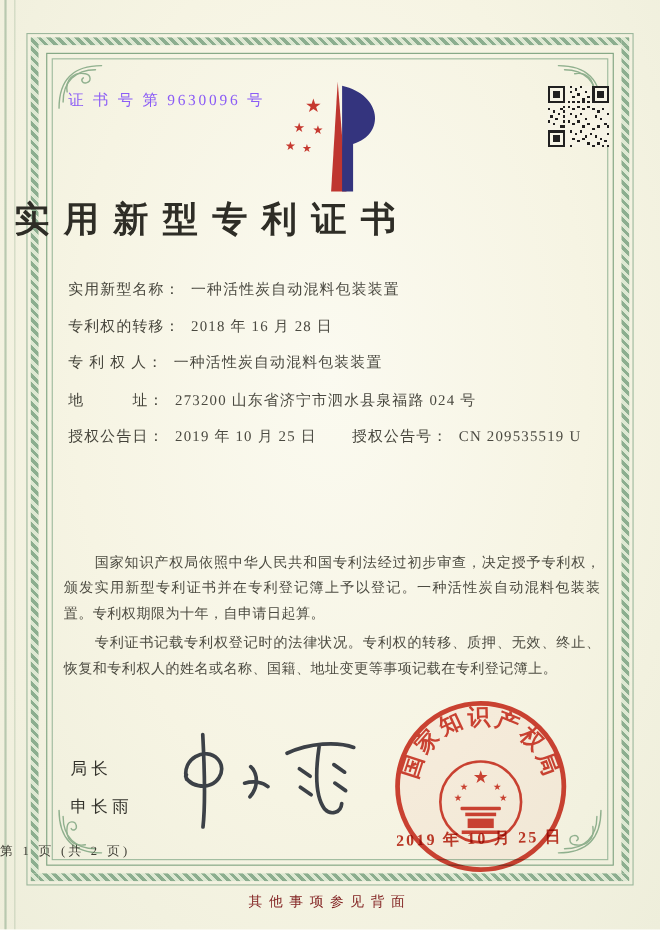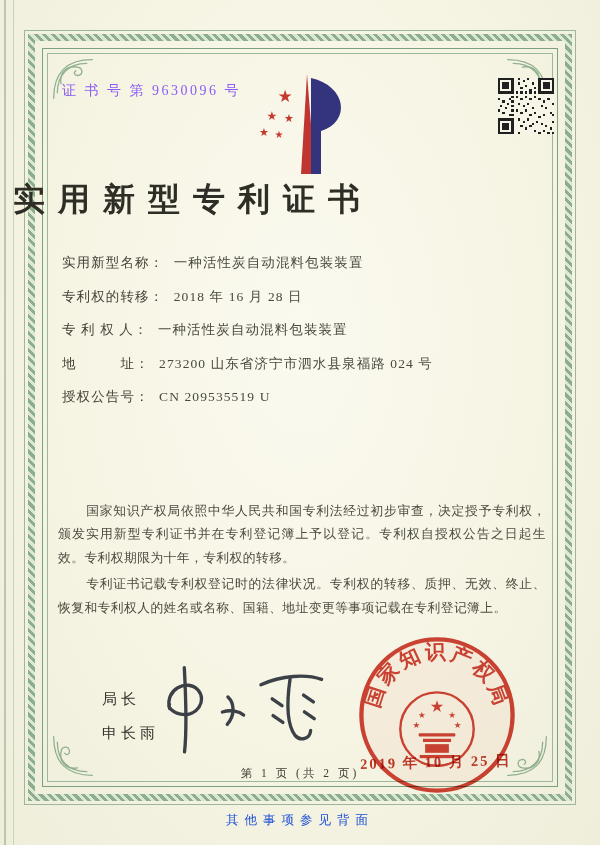--- a/index.html
+++ b/index.html
@@ -37,33 +37,33 @@
   .field-row{margin-bottom:15.5px;font-size:13.5px;letter-spacing:1.1px;color:#4a4940;white-space:nowrap;}
   .field-label{color:#45443b;}
   .field-value{margin-left:5px;}
   .grant-row{display:flex;font-size:13.5px;letter-spacing:1.1px;color:#4a4940;white-space:nowrap;}
   .grant-left{width:258px;}
 
   .paras{position:absolute;left:58px;right:54px;top:500px;}
   .paras p{margin:0 0 3px;font-size:12.8px;line-height:1.83;text-align:justify;
     text-indent:2.2em;color:#4c4b41;letter-spacing:.4px;}
 
-  .officer{position:absolute;left:64px;top:690px;font-size:15px;letter-spacing:4px;color:#33322b;margin-left:38px;}
+  .officer{position:absolute;left:64px;top:690px;font-size:15px;letter-spacing:4px;color:#33322b;}
   .officer div{margin-bottom:15px;}
 
   .signature{position:absolute;left:138px;top:650px;width:210px;height:108px;transform:rotate(-3deg);}
 
   .seal{position:absolute;left:356px;top:634px;width:162px;height:162px;mix-blend-mode:multiply;opacity:.95;}
   .seal-date{position:absolute;left:360px;top:753px;font-size:14.5px;font-weight:600;
     color:#c23b2b;letter-spacing:2px;transform:rotate(-1.5deg);mix-blend-mode:multiply;}
 
-  .page-no{position:absolute;left:0;right:0;top:766px;text-align:center;
+  .page-no{position:absolute;left:0;right:0;top:766px;
     font-size:11.5px;letter-spacing:3px;color:#3f3e35;}
   .back-note{position:absolute;left:0;right:0;top:812px;text-align:center;
-    font-size:12.5px;letter-spacing:6px;color:#1d4ed8;}
+    font-size:12.5px;letter-spacing:6px;color:#7f1d1d;}
   .star{font-family:"DejaVu Sans",sans-serif;}
 </style>
 </head>
 <body>
 
 <div class="spine"></div>
 <div class="f1"></div>
 <div class="band"></div>
 <div class="f2"></div>
 <div class="f3"></div>
@@ -139,29 +139,33 @@
     </div>
     <div class="field-row">
       <span class="field-label">专 利 权 人：</span>
       <span class="field-value">一种活性炭自动混料包装装置</span>
     </div>
     <div class="field-row">
       <span class="field-label">地　　　址：</span>
       <span class="field-value">273200 山东省济宁市泗水县泉福路 024 号</span>
     </div>
     <div class="grant-row">
+      <div class="grant-left">
+        <span class="field-label">授权公告日：</span>
+        <span class="field-value">2019 年 10 月 25 日</span>
+      </div>
       <div>
         <span class="field-label">授权公告号：</span>
         <span class="field-value">CN 209535519 U</span>
       </div>
     </div>
   </div>
 
   <div class="paras">
-    <p>国家知识产权局依照中华人民共和国专利法经过初步审查，决定授予专利权，颁发实用新型专利证书并在专利登记簿上予以登记。专利权自授权公告之日起生效。专利权期限为十年，专利权的转移。</p>
+    <p>国家知识产权局依照中华人民共和国专利法经过初步审查，决定授予专利权，颁发实用新型专利证书并在专利登记簿上予以登记。一种活性炭自动混料包装装置。专利权期限为十年，自申请日起算。</p>
     <p>专利证书记载专利权登记时的法律状况。专利权的转移、质押、无效、终止、恢复和专利权人的姓名或名称、国籍、地址变更等事项记载在专利登记簿上。</p>
   </div>
 
   <div class="officer">
     <div>局长</div>
     <div>申长雨</div>
   </div>
 
   <div class="signature">
     <svg viewBox="0 0 200 100" fill="none" stroke="#3c4147" stroke-width="3.2" stroke-linecap="round" stroke-linejoin="round">

